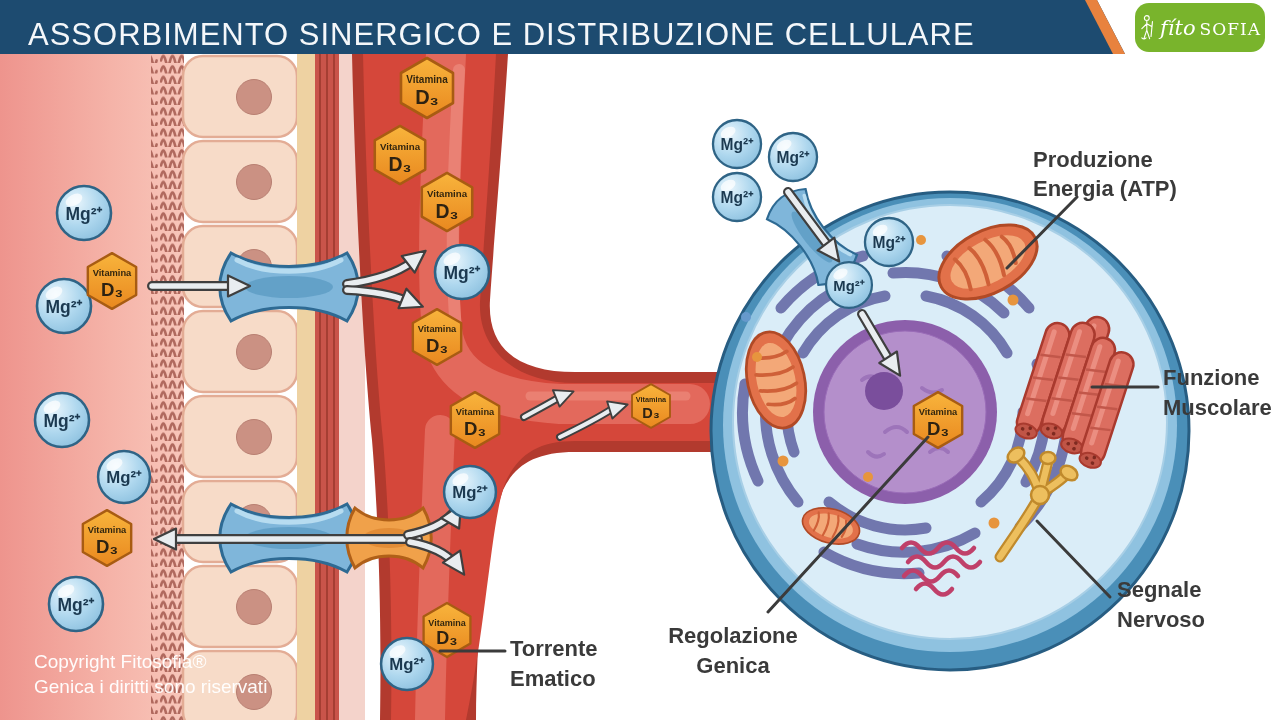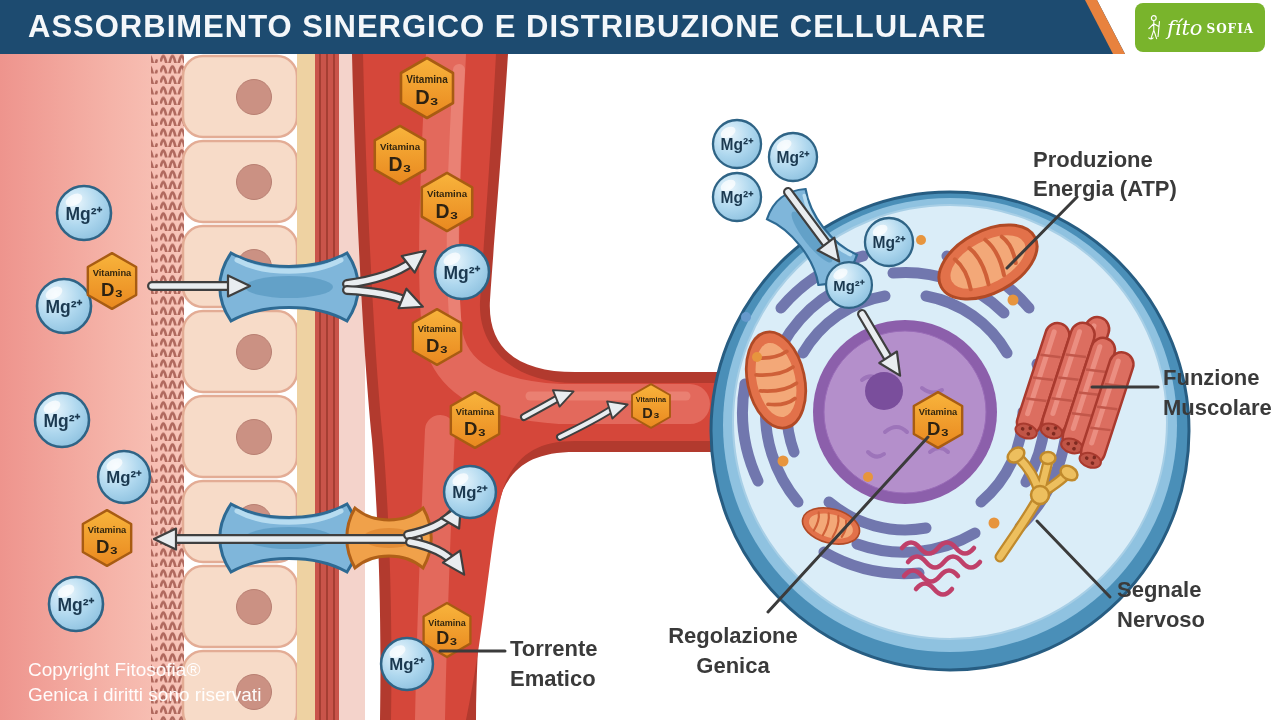--- a/index.html
+++ b/index.html
@@ -4,34 +4,34 @@
 <style>
   html,body{margin:0;padding:0;}
   body{
     width:1280px;height:720px;position:relative;overflow:hidden;background:#ffffff;
     font-family:"Liberation Sans",sans-serif;
   }
   svg text{font-family:"Liberation Sans",sans-serif;}
   
   .header{position:absolute;left:0;top:0;width:1280px;height:54px;background:#1d4b70;z-index:2;}
   .header h1{
-    margin:0 0 0 28px;font-size:31px;line-height:54px;font-weight:700;color:#f4f7fa;
+    margin:8px 0 0 28px;font-size:31px;line-height:54px;font-weight:400;color:#f4f7fa;
     letter-spacing:1px;white-space:nowrap;
   }
   .corner-white{position:absolute;left:1097px;top:0;width:183px;height:54px;background:#ffffff;
     clip-path:polygon(0 0,183px 0,183px 54px,28px 54px);}
   .corner-orange{position:absolute;left:1085px;top:0;width:44px;height:54px;background:#e8823e;
     clip-path:polygon(0 0,12px 0,40px 54px,28px 54px);}
   .logo-box{position:absolute;left:1135px;top:3px;width:130px;height:49px;background:#79b42c;
-    border-radius:8px;display:flex;align-items:center;justify-content:center;gap:4px;color:#fff;}
+    border-radius:14px;display:flex;align-items:center;justify-content:center;gap:4px;color:#fff;}
   .logo-fito{font-family:"DejaVu Serif",serif;font-style:italic;font-size:21px;}
-  .logo-sofia{font-family:"DejaVu Serif",serif;font-weight:700;font-size:12px;letter-spacing:1px;padding-top:3px;}
+  .logo-sofia{font-family:"DejaVu Serif",serif;font-weight:400;font-size:17px;letter-spacing:1px;padding-top:3px;}
   
-  .copyright{position:absolute;left:28px;top:649px;z-index:3;color:rgba(255,255,255,.96);
-    font-size:19px;line-height:25px;font-weight:400;margin-top:8px;}
+  .copyright{position:absolute;left:34px;top:649px;z-index:3;color:rgba(255,255,255,.96);
+    font-size:19px;line-height:25px;font-weight:400;}
   
   .mg-t{font-size:17.5px;font-weight:700;fill:#1b3950;text-anchor:middle;}
   .vit-t{font-size:10px;font-weight:700;fill:#33260f;text-anchor:middle;}
   .d3-t{font-size:20px;font-weight:700;fill:#2d2212;text-anchor:middle;}
   .lbl{font-size:22px;font-weight:700;fill:#3a3a3a;}
   .lbl-c{text-anchor:middle;}
   .ann-line{stroke:#3b3b3b;stroke-width:3;stroke-linecap:round;fill:none;}
   .ar-o{fill:none;stroke:#3f3f3f;stroke-width:10;stroke-linecap:round;}
   .ar-i{fill:none;stroke:#e9edf0;stroke-width:5.5;stroke-linecap:round;}
   .ar-h{fill:#e9edf0;stroke:#3f3f3f;stroke-width:2.2;stroke-linejoin:round;}

